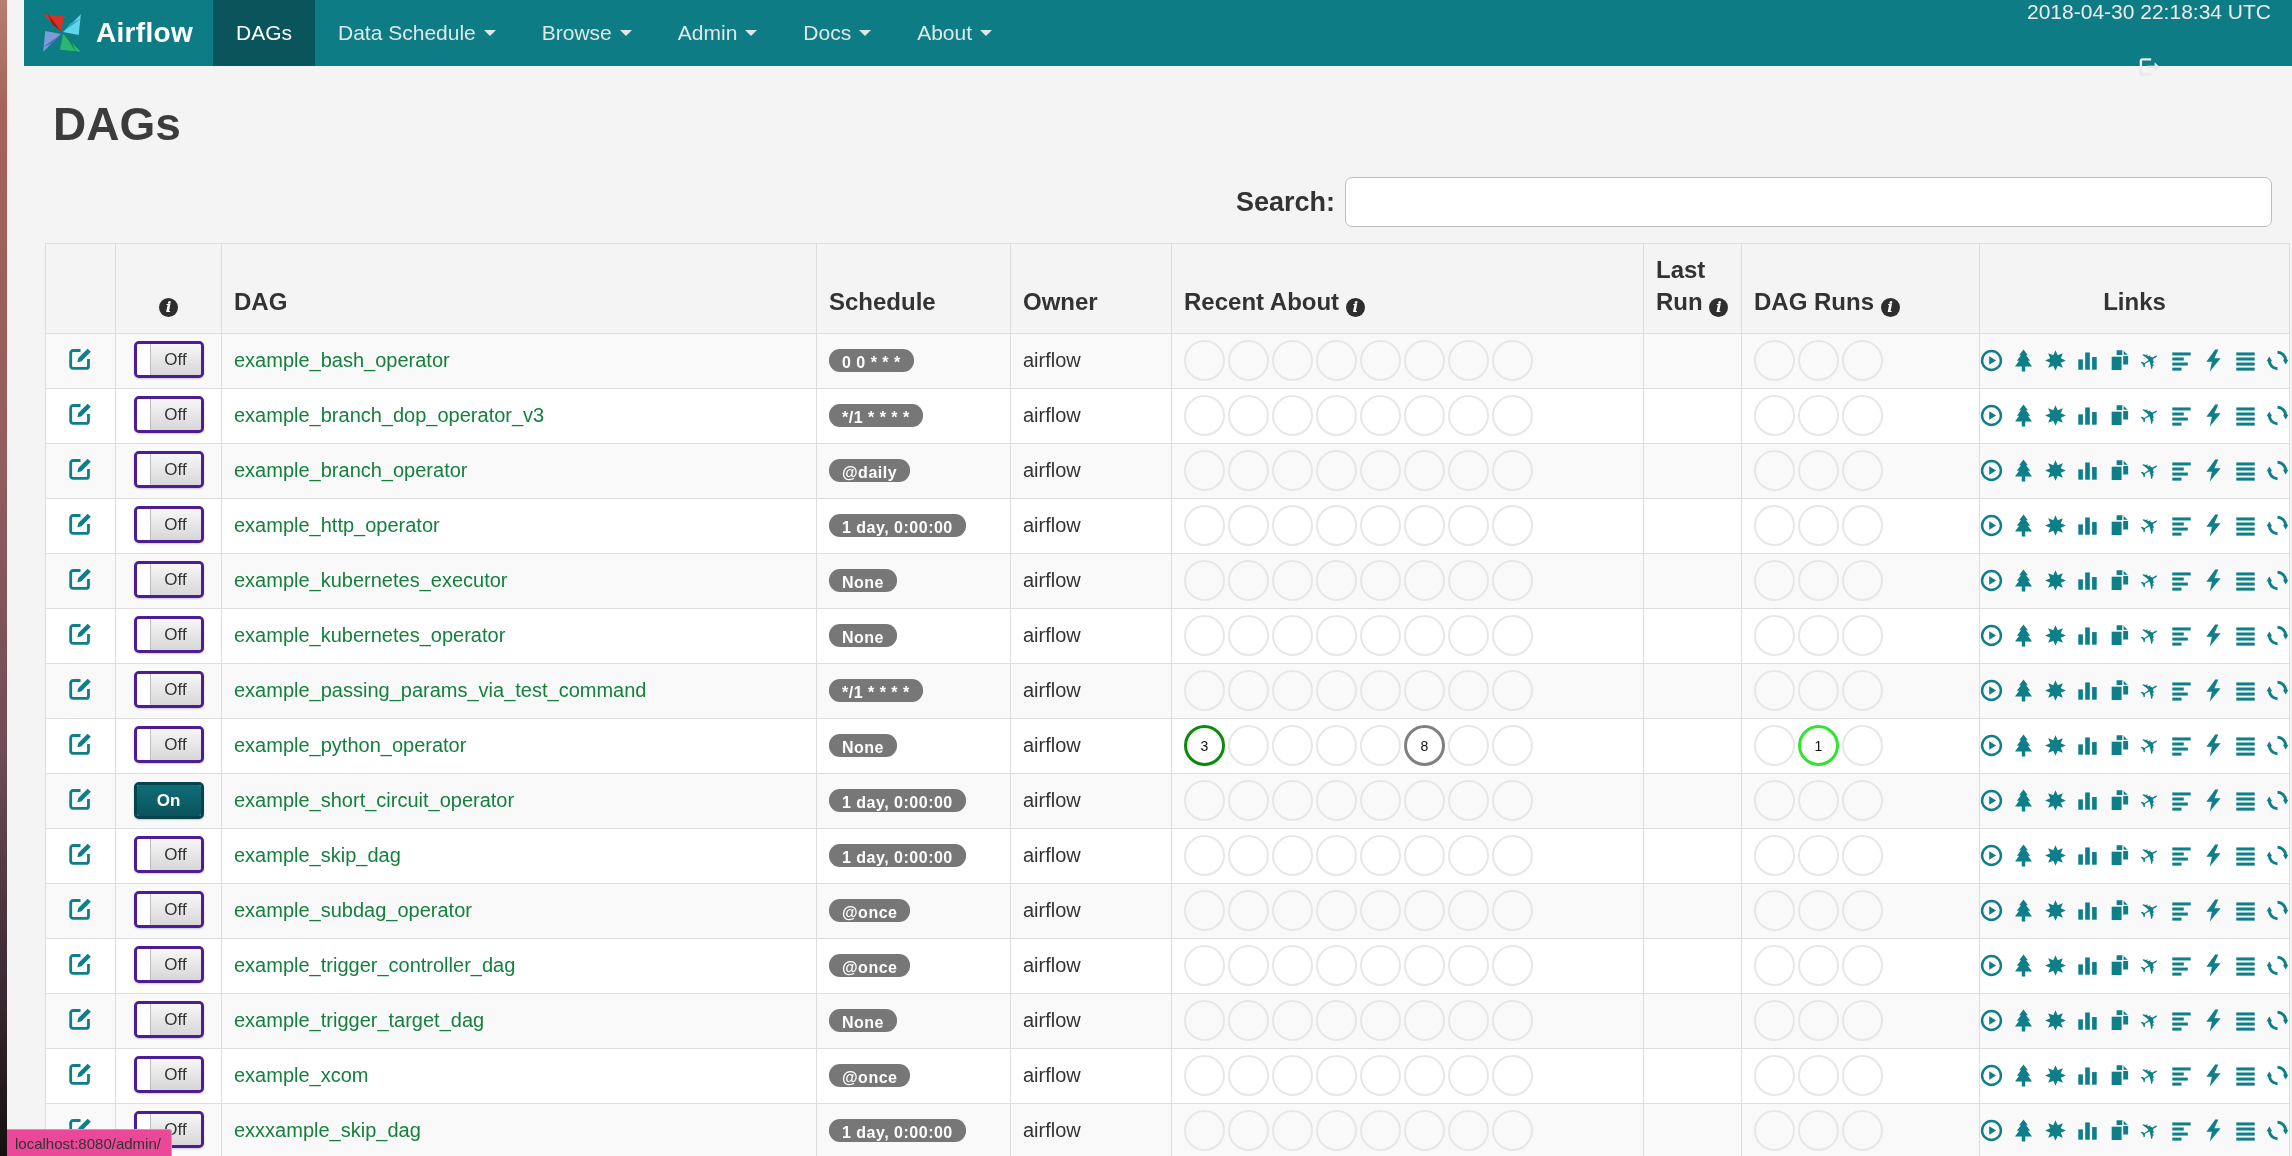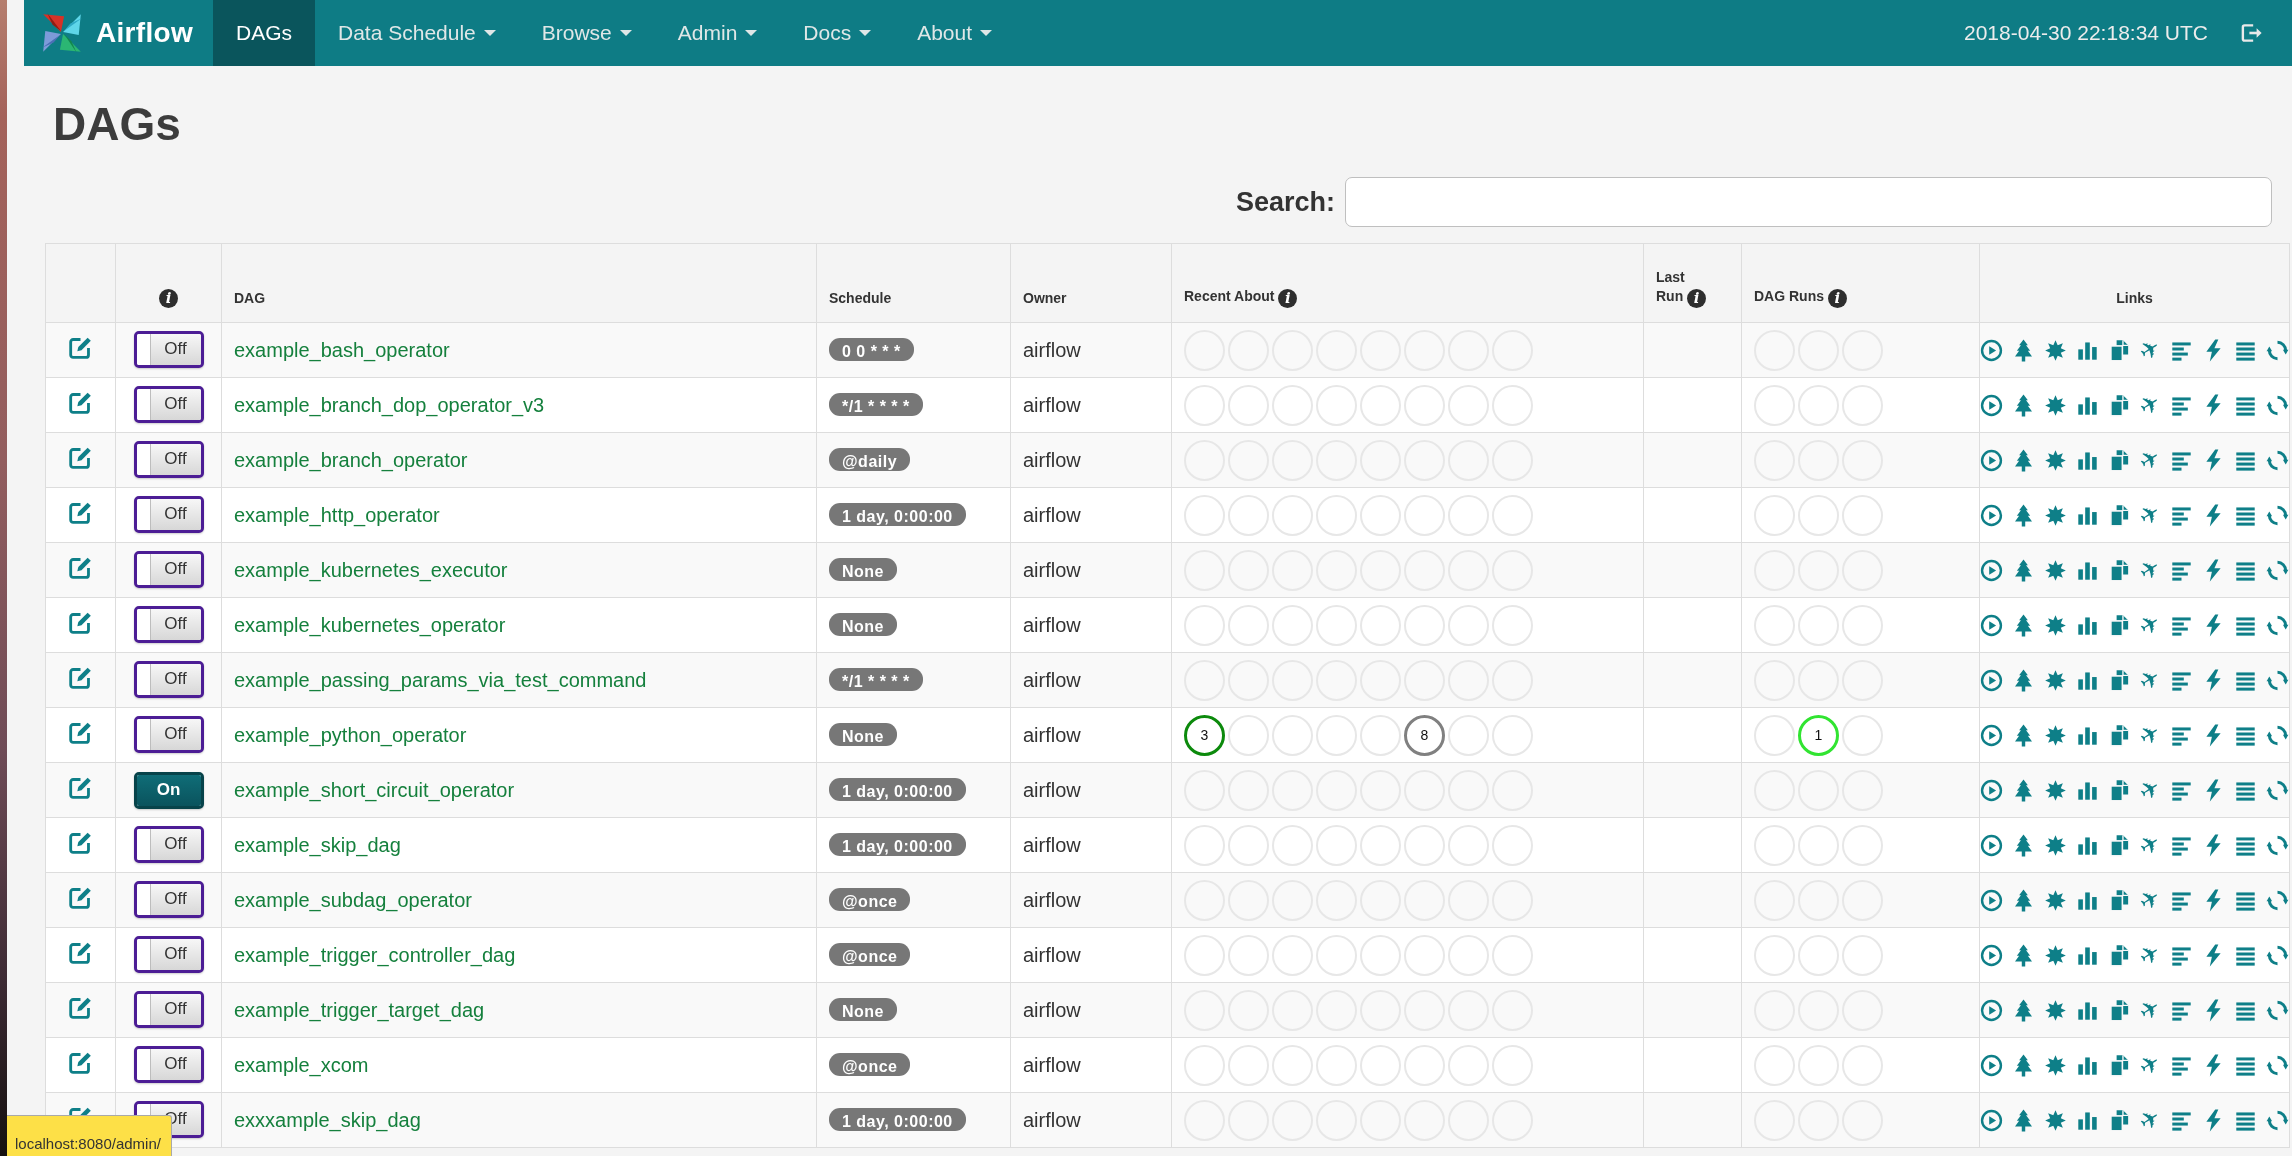--- a/index.html
+++ b/index.html
@@ -22,40 +22,40 @@
   .brand{ display:flex; align-items:center; gap:11px; padding:0 20px 0 15px; text-decoration:none; }
   .brand-text{ font-size:28px; font-weight:bold; color:#fff; letter-spacing:.3px; }
   .nav{ display:flex; list-style:none; margin:0; padding:0; }
   .nav li{ display:flex; }
   .nav li a{
     display:flex; align-items:center; padding:0 23px; height:66px;
     color:#dfe7e7; text-decoration:none; font-size:21px;
   }
   .nav li.active a{ background:#0A555C; color:#fff; }
   .caret{ margin-left:8px; width:0; height:0; border-left:6px solid transparent; border-right:6px solid transparent; border-top:6px solid currentColor; }
-  .nav-right{ margin-left:auto; display:flex; align-items:center; gap:30px; padding-right:28px; }
+  .nav-right{ margin-left:auto; display:flex; align-items:center; gap:30px; padding-right:21px;flex-direction:column; }
   .clock{ font-size:21px; color:#ececec; }
   .logout{ display:inline-flex; }
 
   
   .content{ padding:0 20px 0 21px; }
   .page-title{ font-size:46px; line-height:53px; color:#3c3c3c; font-weight:bold; margin:32px 0 26px; padding-left:8px; }
 
   .search-row{ display:flex; justify-content:flex-end; align-items:center; margin:0 0 16px; }
   .search-label{ font-size:27px; font-weight:bold; margin-right:10px; }
   .search-input{
     width:927px; height:50px; background:#fff; border:1px solid #bfbfbf; border-radius:7px;
     font-size:20px; padding:0 14px; outline:none;
   }
 
   
   table.dags{ border-collapse:collapse; table-layout:fixed; width:2244px; }
   table.dags th, table.dags td{ border:1px solid #ddd; }
   table.dags th{
-    vertical-align:bottom; text-align:left; font-size:14px; font-weight:bold; color:#333;
+    vertical-align:bottom; text-align:left; font-size:24px; font-weight:bold; color:#333;
     padding:10px 12px 14px; height:79px; background:transparent; line-height:1.35;
   }
   table.dags th.th-center{ text-align:center; }
   table.dags td{ height:55px; padding:0 12px; vertical-align:middle; font-size:20px; }
   tbody tr:nth-child(odd){ background:#f9f9f9; }
   tbody tr:nth-child(even){ background:#ffffff; }
   .td-center{ text-align:center; }
 
   .info-icon{
     display:inline-block; width:19px; height:19px; border-radius:50%;
@@ -99,22 +99,22 @@
 
   
   .links-wrap{ display:flex; justify-content:center; align-items:center; gap:9px; }
   .link-icon{ width:23px; height:23px; color:#0E7F88; display:inline-flex; align-items:center; justify-content:center; }
   .link-icon svg{ width:23px; height:23px; }
   .glyph-plane{ font-family:"DejaVu Sans",sans-serif; font-size:24px; color:#0E7F88; transform:rotate(-32deg); line-height:1; }
 
   
   .status-tooltip{
     position:fixed; left:7px; bottom:0; z-index:60;
-    background:#fde047; border:1px solid #a9a9a9; border-bottom:none; border-left:none;
-    padding:19px 10px 4px 8px; font-size:15px; color:#333; border-radius:0 3px 0 0;
+    background:#ec4899; border:1px solid #a9a9a9; border-bottom:none; border-left:none;
+    padding:5px 10px 4px 8px; font-size:15px; color:#333; border-radius:0 3px 0 0;
   }
 </style>
 </head>
 <body>
 
 <div class="desktop-strip"></div>
 
 <div class="page">
 
   <nav class="navbar">

